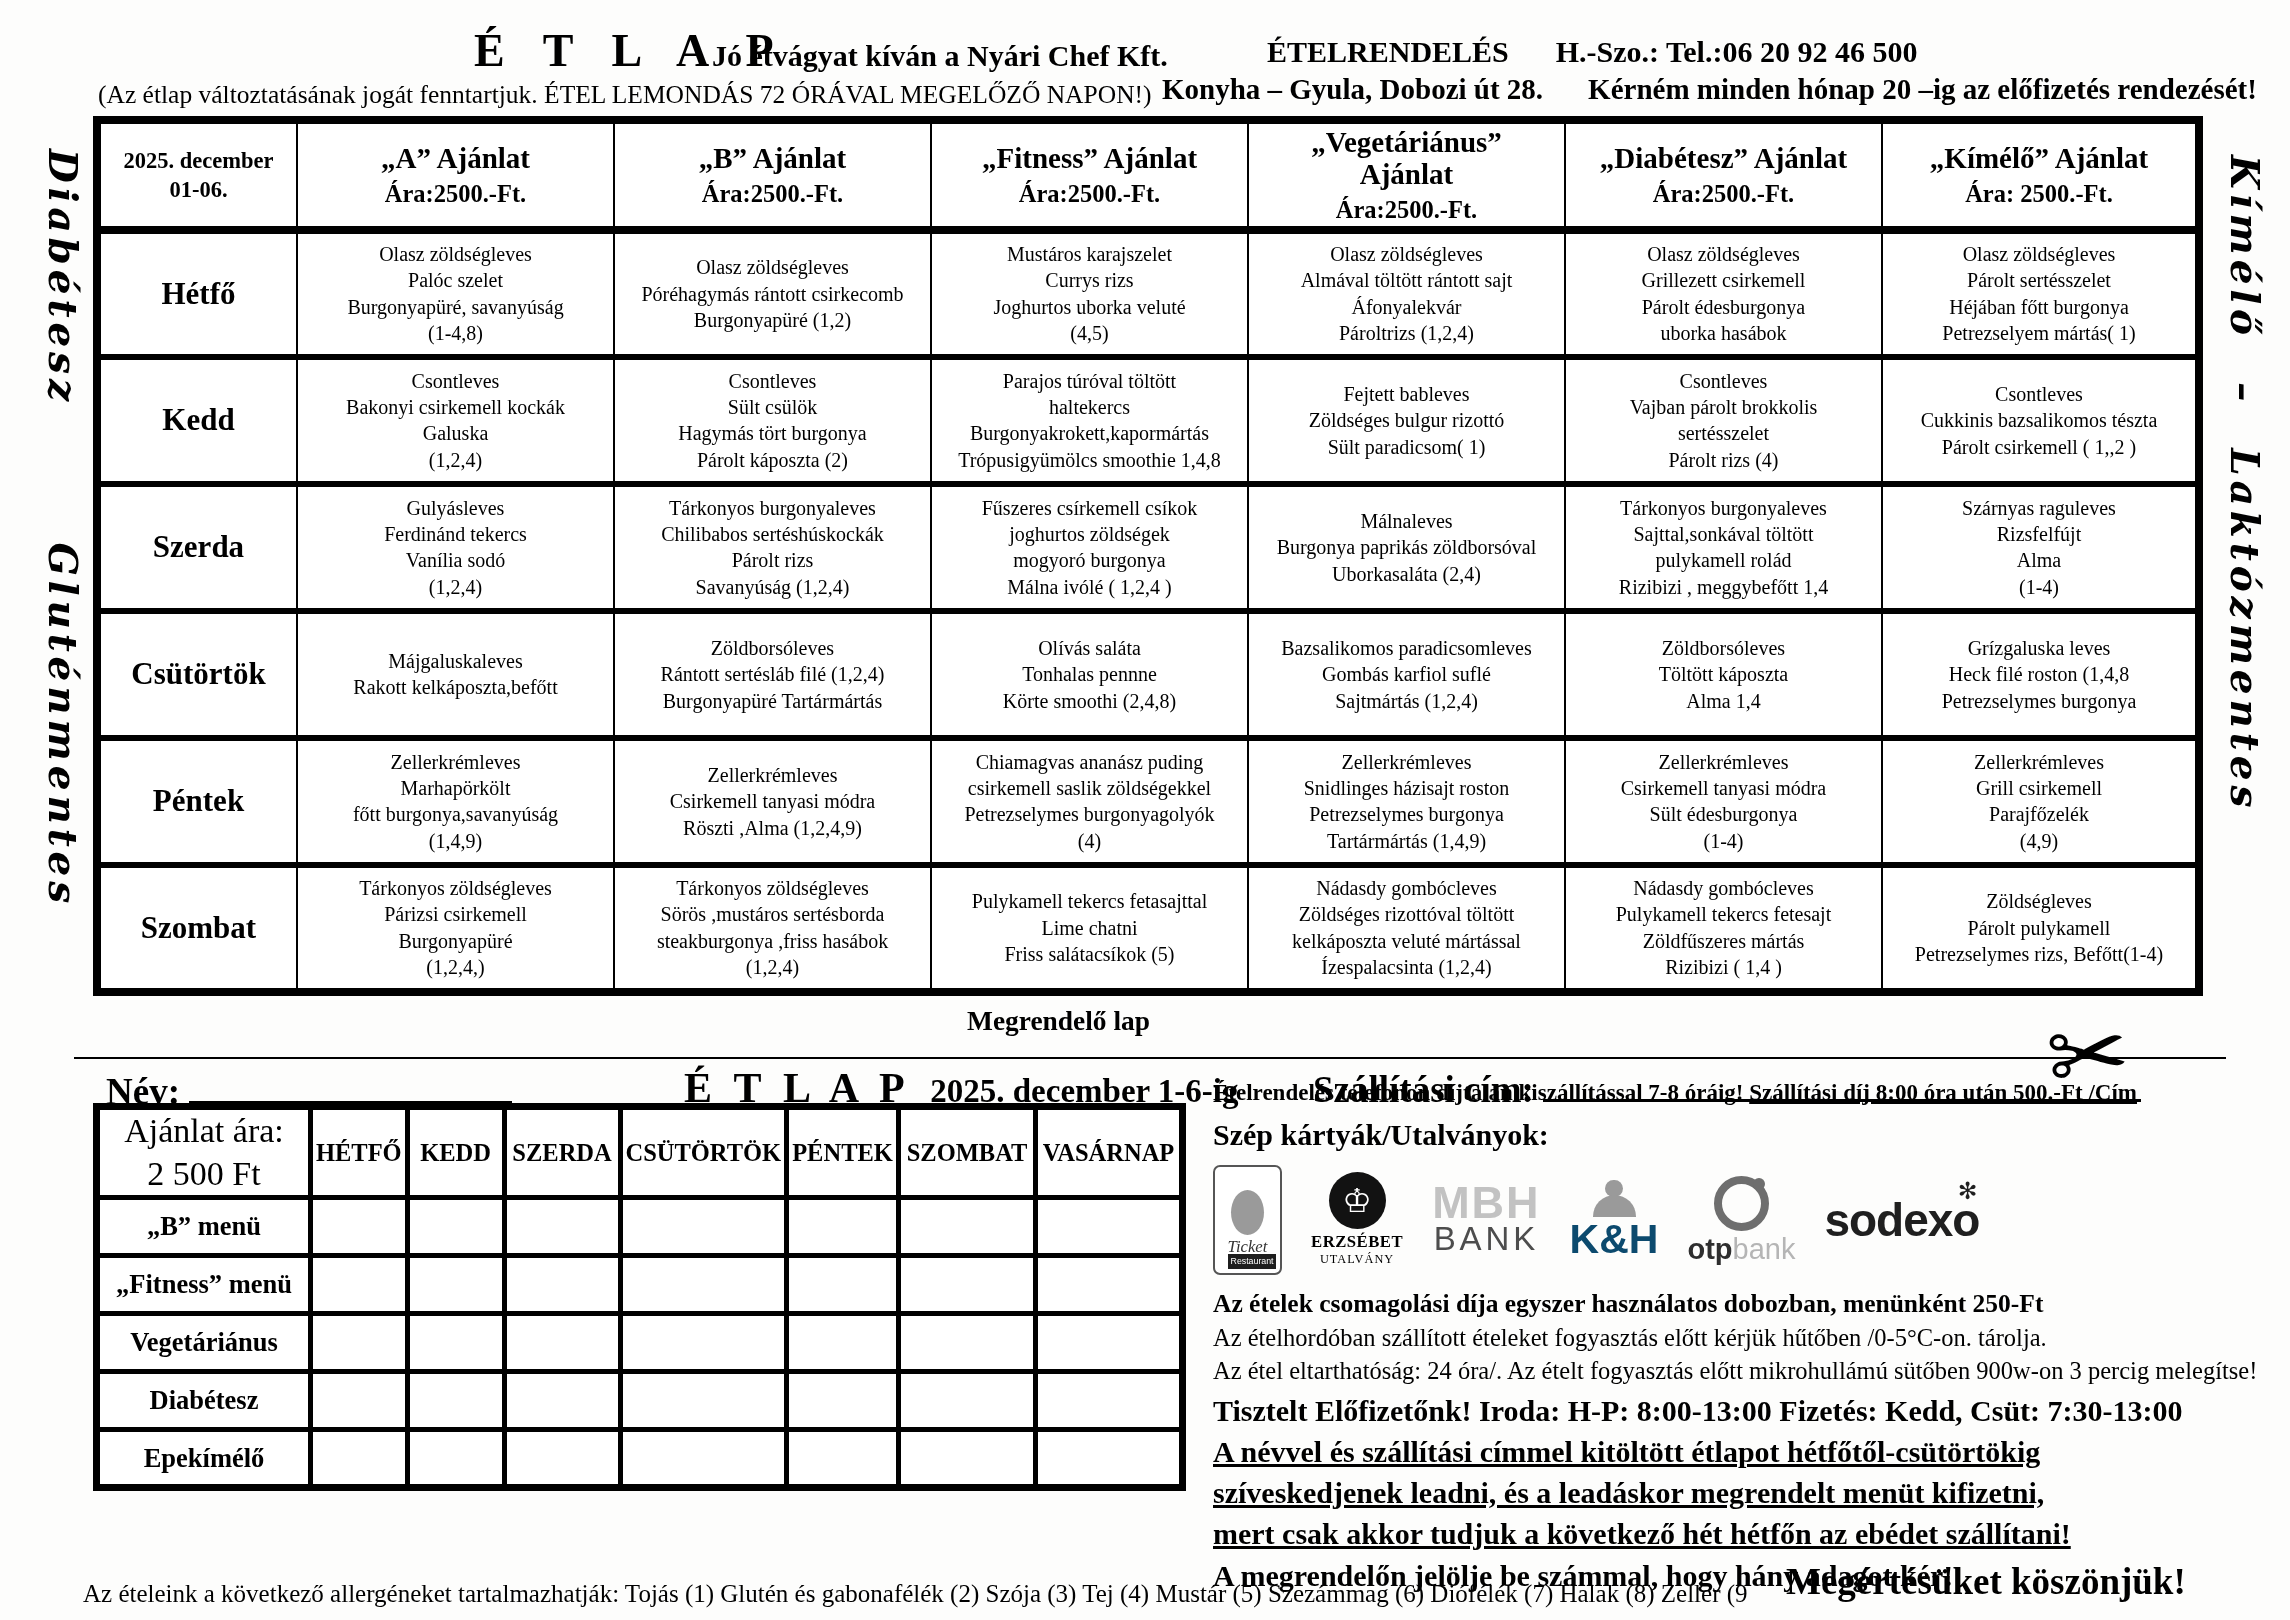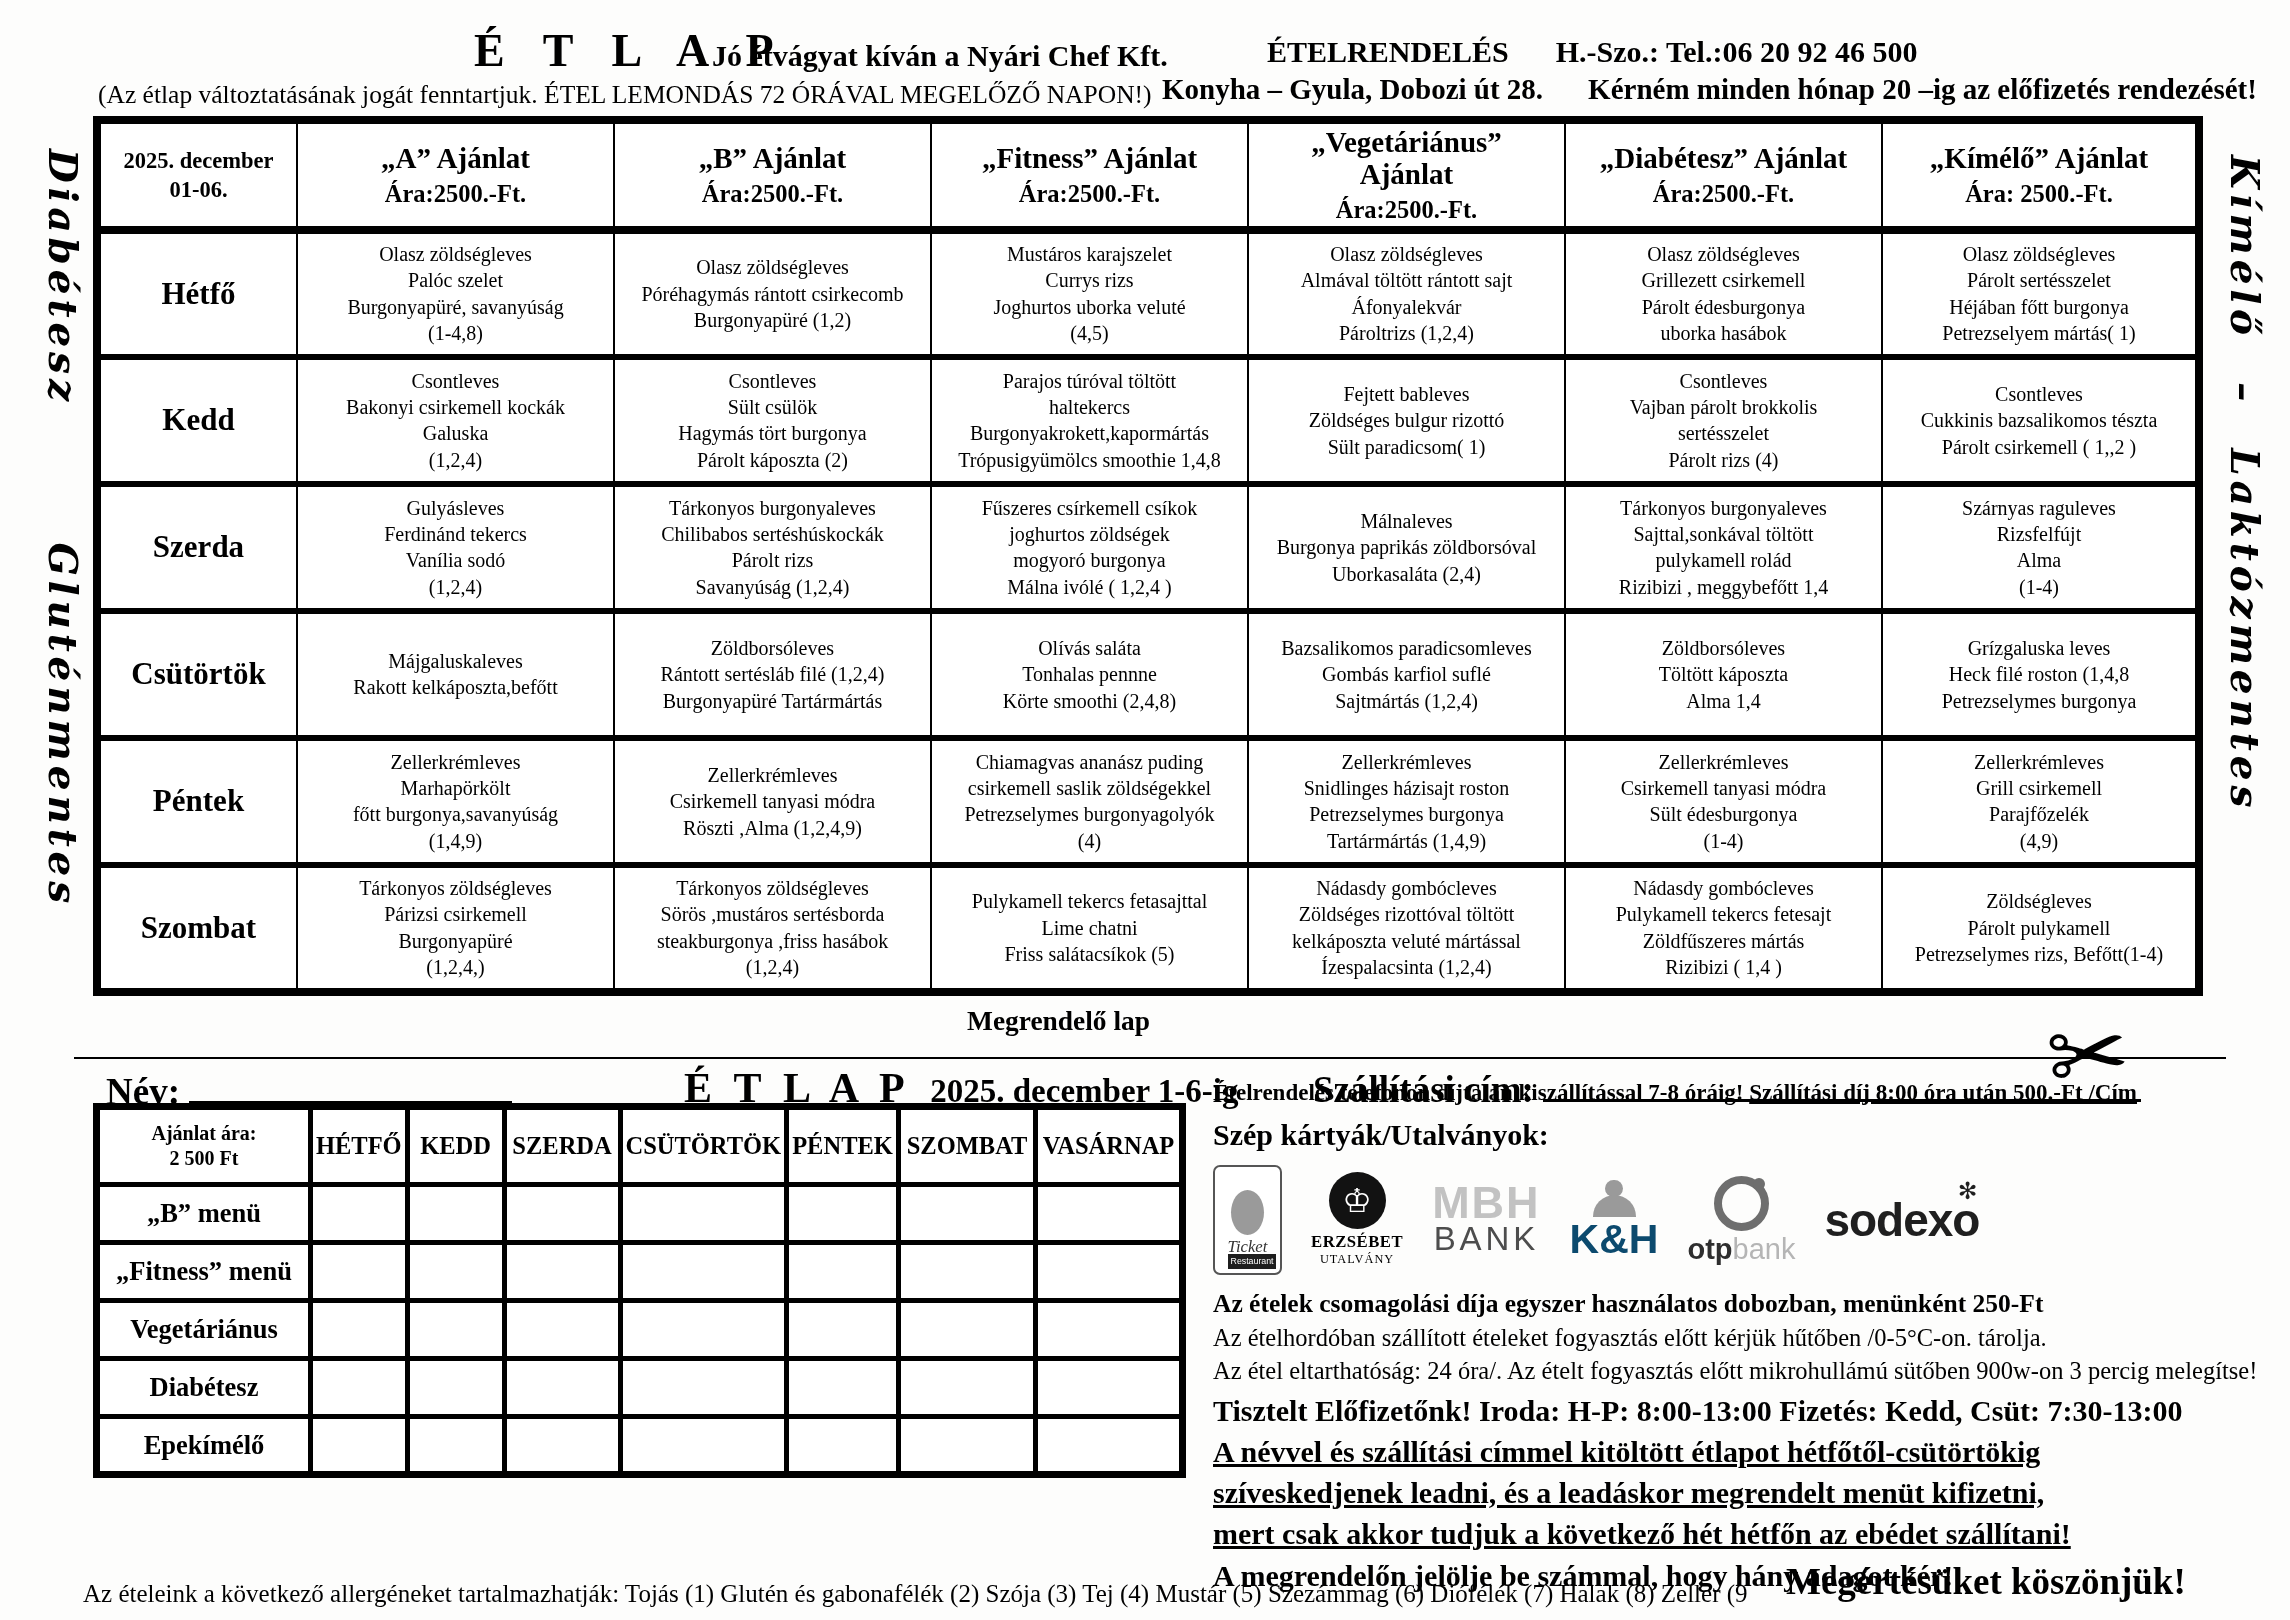--- a/index.html
+++ b/index.html
@@ -52,21 +52,21 @@
   #cim-line{position:absolute;left:1313px;top:1064px;font-size:37px;font-weight:bold;white-space:nowrap;}
   #cim-line .uline{width:598px;}
   
   #order-table{
     position:absolute;left:93px;top:1103px;background:#fff;
     border-collapse:collapse;table-layout:fixed;border:7.8px solid #000;
   }
   #order-table th,#order-table td{border:5.9px solid #000;text-align:center;vertical-align:middle;padding:0 2.9px;}
   #order-table thead tr{height:78px;}
   #order-table tbody tr{height:58px;}
-  .order-price-cell{font-size:20px;font-weight:bold;line-height:1.25;}
+  .order-price-cell{font-size:34px;font-weight:normal;line-height:1.25;}
   .order-day-header{font-size:24.5px;font-weight:bold;}
   .order-label{font-size:26.5px;font-weight:bold;}
   
   #right-col{position:absolute;left:1213px;top:1080px;width:1074px;}
   .deliv{font-size:23px;font-weight:bold;white-space:nowrap;}
   .deliv .u{text-decoration:underline;}
   .cards-title{font-size:30px;font-weight:bold;margin-top:11.8px;}
   .logos{display:flex;align-items:center;gap:29px;margin-top:9.8px;height:116px;}
   .logo{display:flex;flex-direction:column;align-items:center;justify-content:center;}
   .logo-ticket{width:65px;height:106px;border:2.9px solid #555;border-radius:7px;position:relative;background:#fff;}

